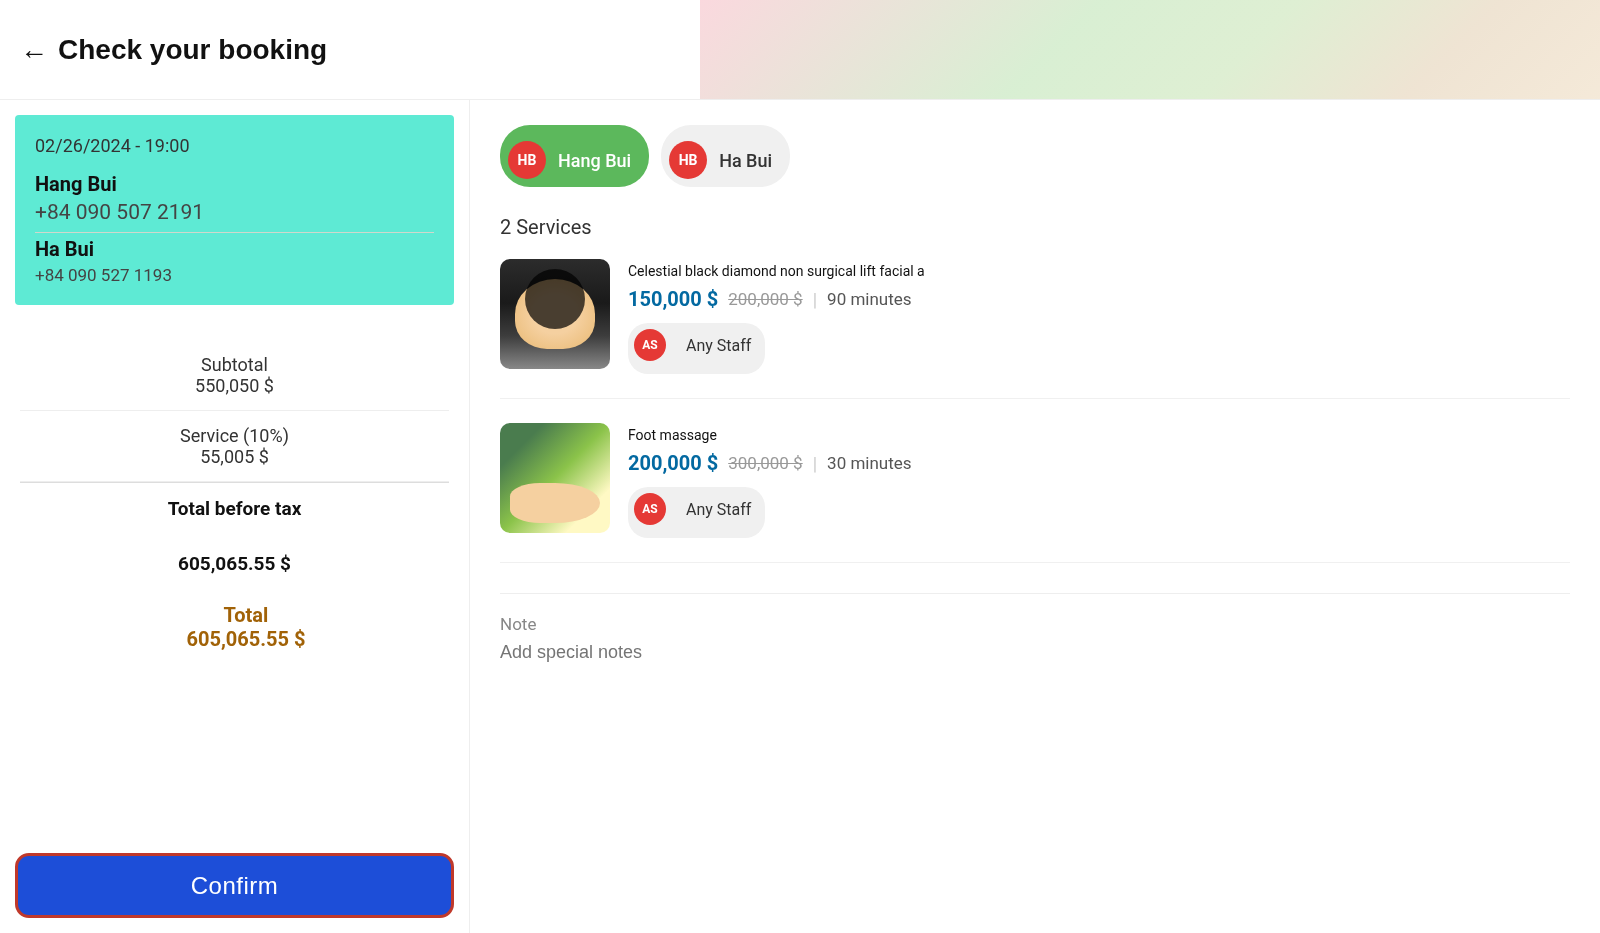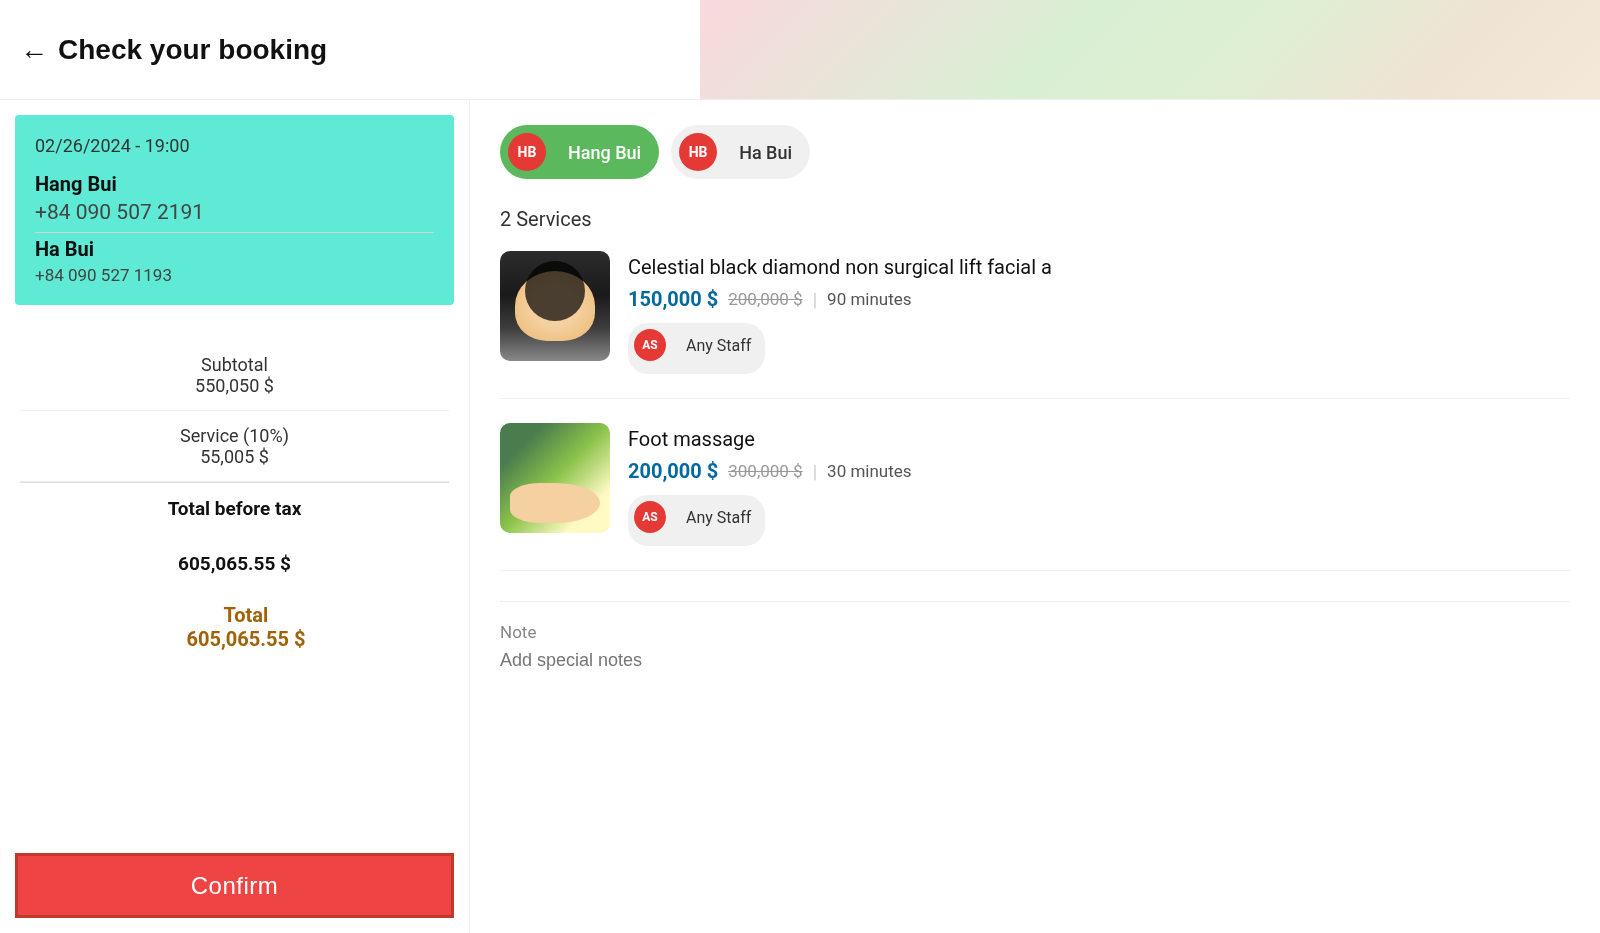--- a/index.html
+++ b/index.html
@@ -136,26 +136,26 @@
     .total-value { }
 
     
     .confirm-btn-wrapper {
       padding: 10px 15px 15px 15px;
       background: #fff;
     }
     .confirm-btn {
       width: 100%;
       height: 65px;
-      background: #ef4444;
+      background: #1d4ed8;
       color: #fff;
       font-size: 24px;
       font-weight: 500;
       border: 3px solid #c0392b;
-      border-radius: 0;
+      border-radius: 14px;
       cursor: pointer;
       letter-spacing: 0.5px;
     }
 
     
     .right-panel {
       flex: 1;
       background: #fff;
       padding: 25px 30px;
       overflow-y: auto;
@@ -163,22 +163,22 @@
 
     
     .staff-chips {
       display: flex;
       gap: 12px;
       margin-bottom: 28px;
     }
     .staff-chip {
       display: flex;
       align-items: center;
-      gap: 22px;
-      padding: 8px 18px 8px 8px;
+      gap: 12px;
+      padding: 16px 18px 8px 8px;
       border-radius: 30px;
       font-size: 18px;
       font-weight: 500;
       cursor: pointer;
       justify-content: space-between;
     }
     .staff-chip.active {
       background: #5cb85c;
       color: #fff;
     }
@@ -222,21 +222,21 @@
       height: 110px;
       border-radius: 10px;
       flex-shrink: 0;
       overflow: hidden;
     }
     .service-info {
       flex: 1;
       padding-top: 4px;
     }
     .service-name {
-      font-size: 20px;
+      font-size: 14px;
       color: #111;
       margin-bottom: 8px;
       font-weight: 400;
     }
     .service-price-row {
       display: flex;
       align-items: center;
       gap: 10px;
       margin-bottom: 12px;
     }

